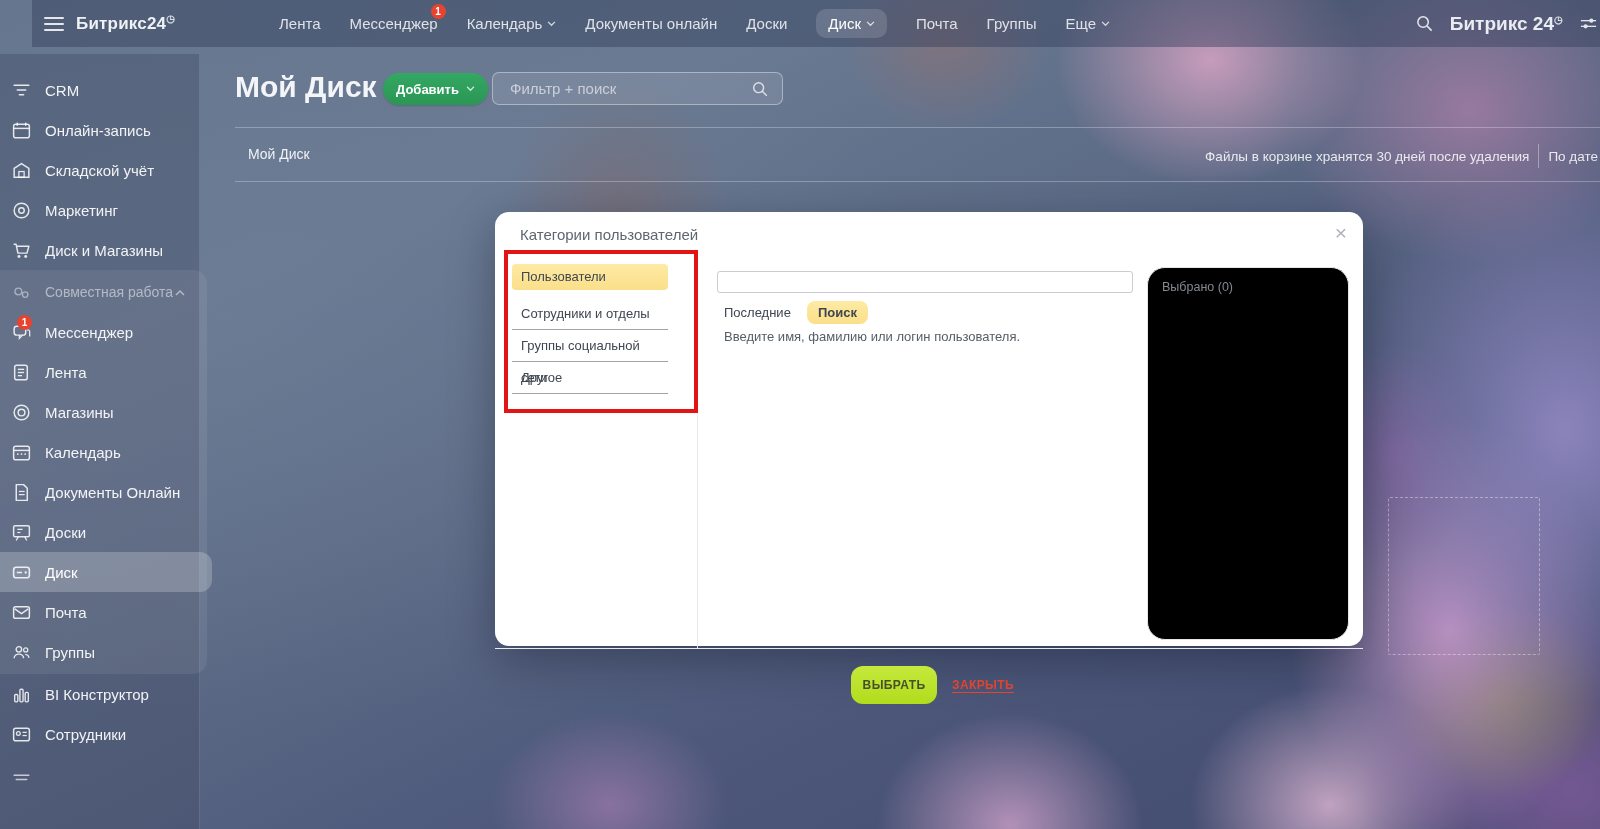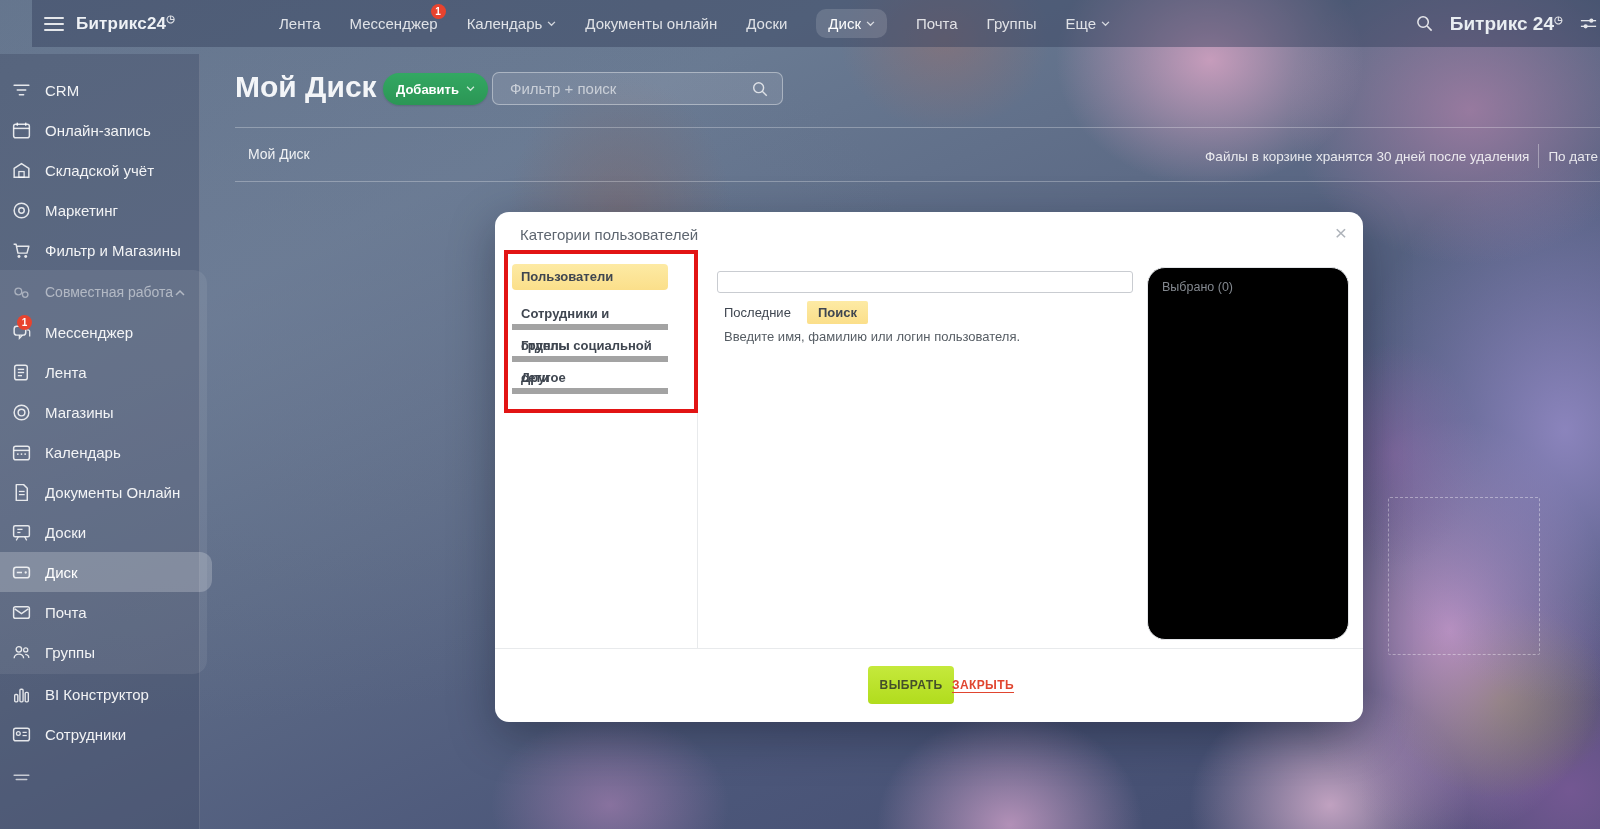--- a/index.html
+++ b/index.html
@@ -99,51 +99,51 @@
   .filter-box input::placeholder { color:rgba(255,255,255,.6); }
   .filter-ic { width:18px; height:18px; margin-right:13px; color:rgba(255,255,255,.75); flex:0 0 18px; }
 
   .hr { position:absolute; left:235px; right:0; height:1px; background:rgba(255,255,255,.28); }
   .crumb { position:absolute; left:248px; top:146px; font-size:14px; color:rgba(255,255,255,.9); }
   .toolbar-right { position:absolute; right:2px; top:144px; display:flex; align-items:center; gap:9px; color:rgba(255,255,255,.85); font-size:13.5px; white-space:nowrap; }
   .toolbar-sep { width:1px; height:24px; background:rgba(255,255,255,.35); }
 
   
   .modal {
-    position:absolute; left:495px; top:212px; width:868px; height:510px;
+    position:absolute; left:495px; top:212px; width:868px; height:434px;
     background:#fff; border-radius:14px; box-shadow:0 14px 45px rgba(10,15,30,.35);
   }
   .modal-title { position:absolute; left:25px; top:14px; font-size:15px; color:#5e6670; }
   .modal-close { position:absolute; right:16px; top:10px; font-size:21px; color:#aeb3ba; cursor:pointer; line-height:1; }
-  .cat-col { position:absolute; left:0; top:40px; width:202px;font-weight:bold; }
+  .cat-col { position:absolute; left:0; top:40px; width:202px; }
   .cat-item { position:relative; margin:0 29px 0 17px; font-size:13px; color:#3f4650; cursor:pointer; }
   .cat-active {
     height:26px; line-height:26px; padding:0 9px; margin-top:12px; margin-bottom:8px;
     background:linear-gradient(#fdeaa4,#fbdf8a); border-radius:4px; width:156px;
   }
-  .cat-plain { height:32px; line-height:32px; padding:0 9px; border-bottom:6px solid #a3a3a3; width:156px; }
+  .cat-plain { height:32px; line-height:32px; padding:0 9px; border-bottom:1px solid #a3a3a3; width:156px; }
   .vdiv { position:absolute; left:202px; top:40px; height:396px; width:1px; background:#e8eaec; }
   .m-input {
     position:absolute; left:222px; top:59px; width:416px; height:22px;
     border:1px solid #c9ccd1; border-radius:3px; outline:none;
     font-family:"Liberation Sans",sans-serif; font-size:13px; color:#333; padding:0 8px; background:#fff;
   }
   .m-tabs { position:absolute; left:229px; top:89px; display:flex; align-items:center; gap:16px; }
   .m-tab { font-size:13px; color:#3f4650; cursor:pointer; }
-  .m-tab.active { background:linear-gradient(#fdeaa4,#fbdf8a); border-radius:2px; padding:4px 11px; font-weight:bold; }
+  .m-tab.active { background:linear-gradient(#fdeaa4,#fbdf8a); border-radius:8px; padding:4px 11px; font-weight:bold; }
   .m-hint { position:absolute; left:229px; top:117px; font-size:13px; color:#565d64; }
   .sel-panel {
     position:absolute; left:652px; top:55px; width:202px; height:373px;
     background:#000000; border:1px solid #e4e6e9; border-radius:18px; padding:12px 14px;
     font-size:12.5px; color:#83888f;
   }
   .m-footer-line { position:absolute; left:0; right:0; top:436px; height:1px; background:#e8eaec; }
   .btn-select {
-    position:absolute; left:373px; top:454px; width:86px; height:38px;
-    background:linear-gradient(#c5e93c,#b1dc1d); border:none; border-radius:4px;
+    position:absolute; left:356px; top:454px; width:86px; height:38px;
+    background:linear-gradient(#c5e93c,#b1dc1d); border:none; border-radius:12px;
     font-family:"Liberation Sans",sans-serif; font-size:12px; font-weight:bold; letter-spacing:.4px;
     color:#45502a; cursor:pointer;
   }
   .btn-close-link {
     position:absolute; left:457px; top:466px; font-size:12px; font-weight:bold; letter-spacing:.4px;
     color:#e0452f; text-decoration:underline; text-underline-offset:3px; cursor:pointer;
   }
   .red-rect { position:absolute; left:9px; top:38px; width:194px; height:163px; border:4px solid #e21414; z-index:5; pointer-events:none; }
 </style>
 </head>
@@ -245,21 +245,21 @@
           <circle cx="10" cy="10" r="2.6" fill="none" stroke="currentColor" stroke-width="1.4"></circle>
         </svg></span>
     <span>Маркетинг</span>
   </div>
   <div class="sb-item">
     <span class="sb-ic"><svg viewBox="0 0 20 20">
           <path d="M2.5 4h2.3l1.8 8.5h8.6l1.8-6.5H5.3" fill="none" stroke="currentColor" stroke-width="1.4" stroke-linejoin="round"></path>
           <circle cx="7.6" cy="15.8" r="1.4" fill="currentColor"></circle>
           <circle cx="14" cy="15.8" r="1.4" fill="currentColor"></circle>
         </svg></span>
-    <span>Фильтр и Магазины</span>
+    <span>Диск и Магазины</span>
   </div>
 
   <div class="group-panel">
     <div class="sb-item group-head">
       <span class="sb-ic"><svg viewBox="0 0 20 20">
             <circle cx="7" cy="9" r="3.2" fill="none" stroke="currentColor" stroke-width="1.3"></circle>
             <circle cx="13.5" cy="12" r="2.6" fill="none" stroke="currentColor" stroke-width="1.3"></circle>
           </svg></span>
       <span>Совместная работа</span>
       <svg class="group-chev" viewBox="0 0 10 7">

